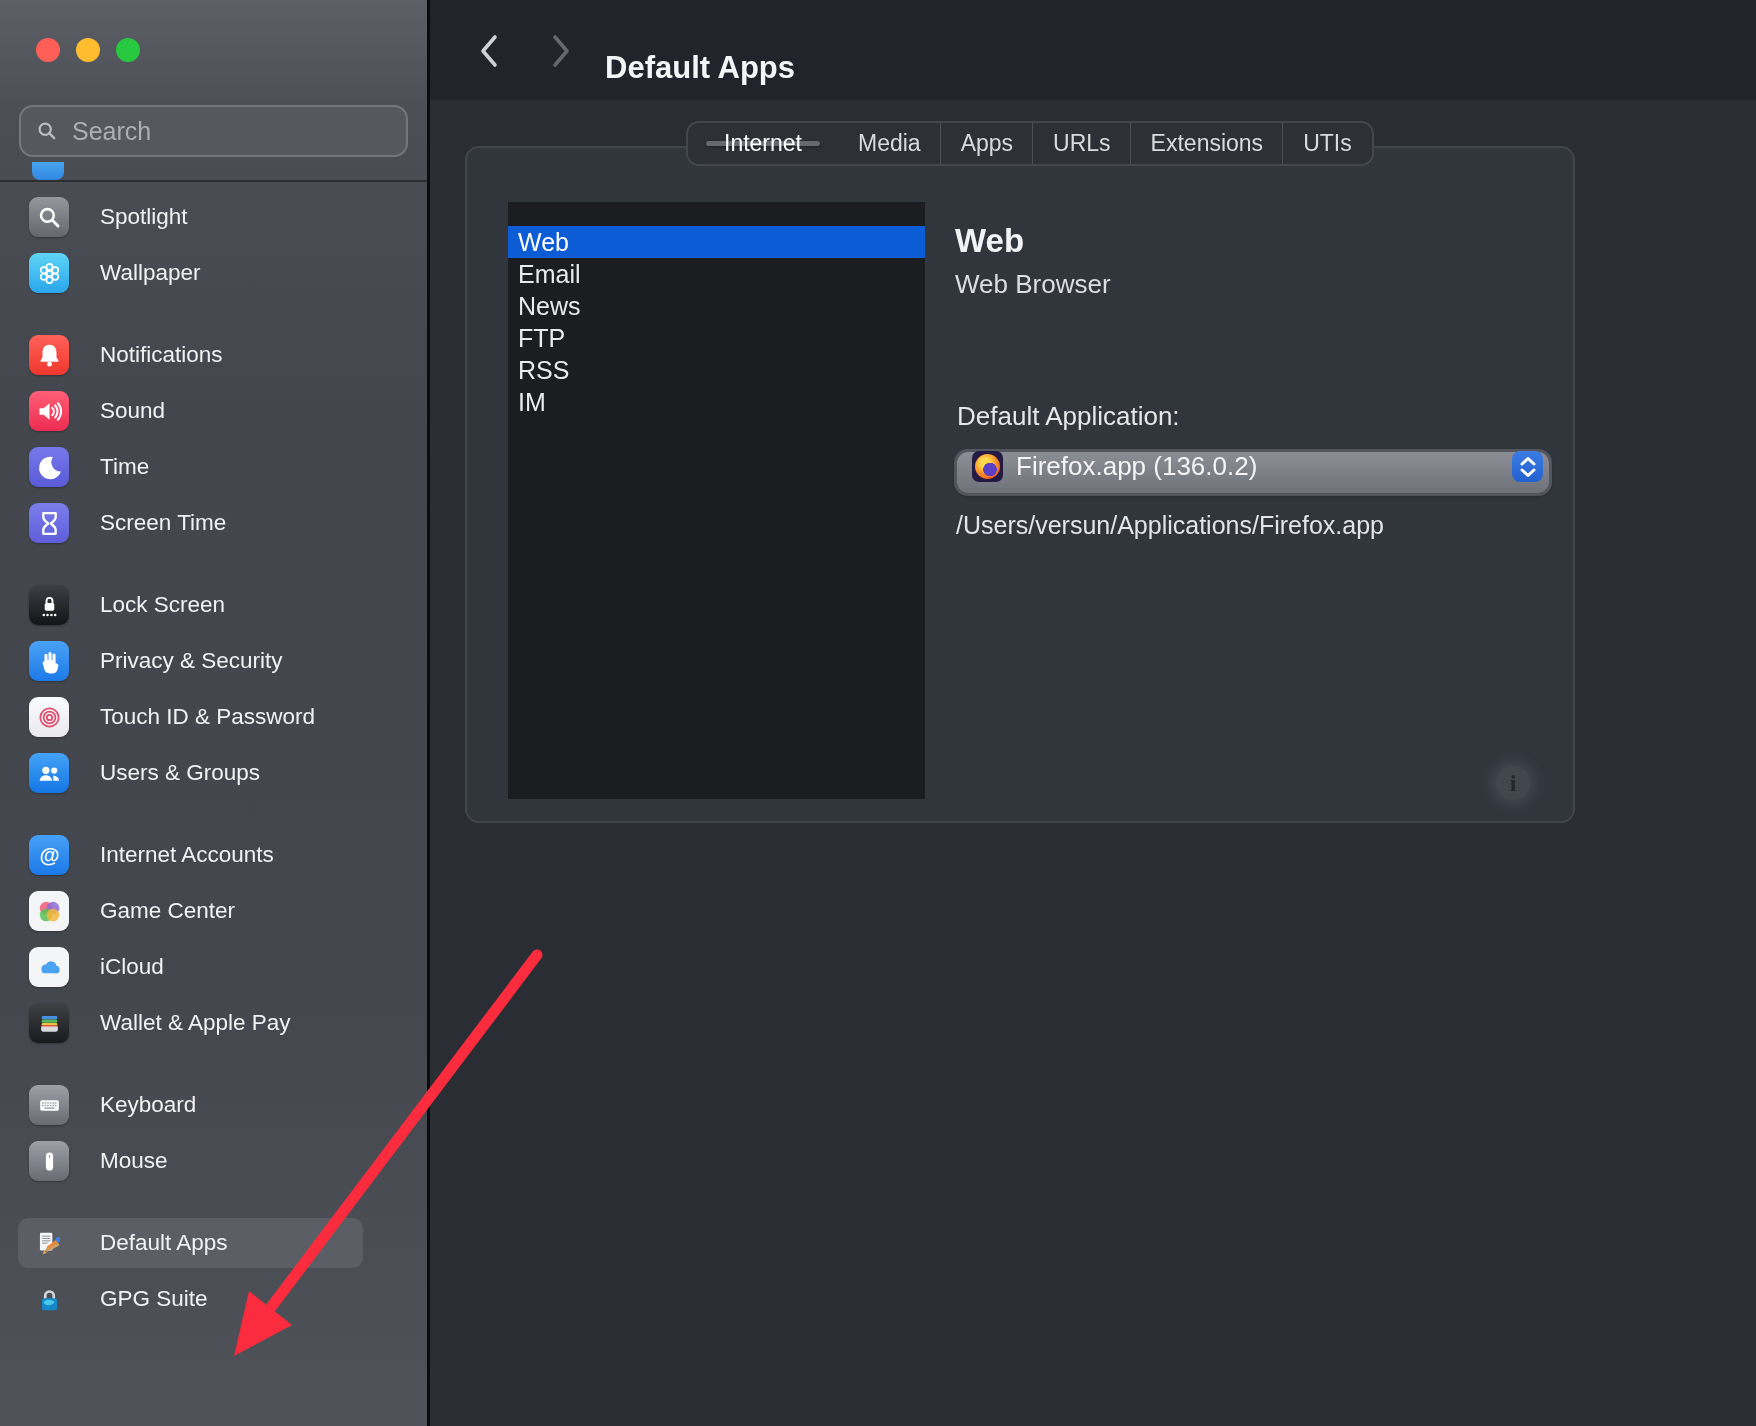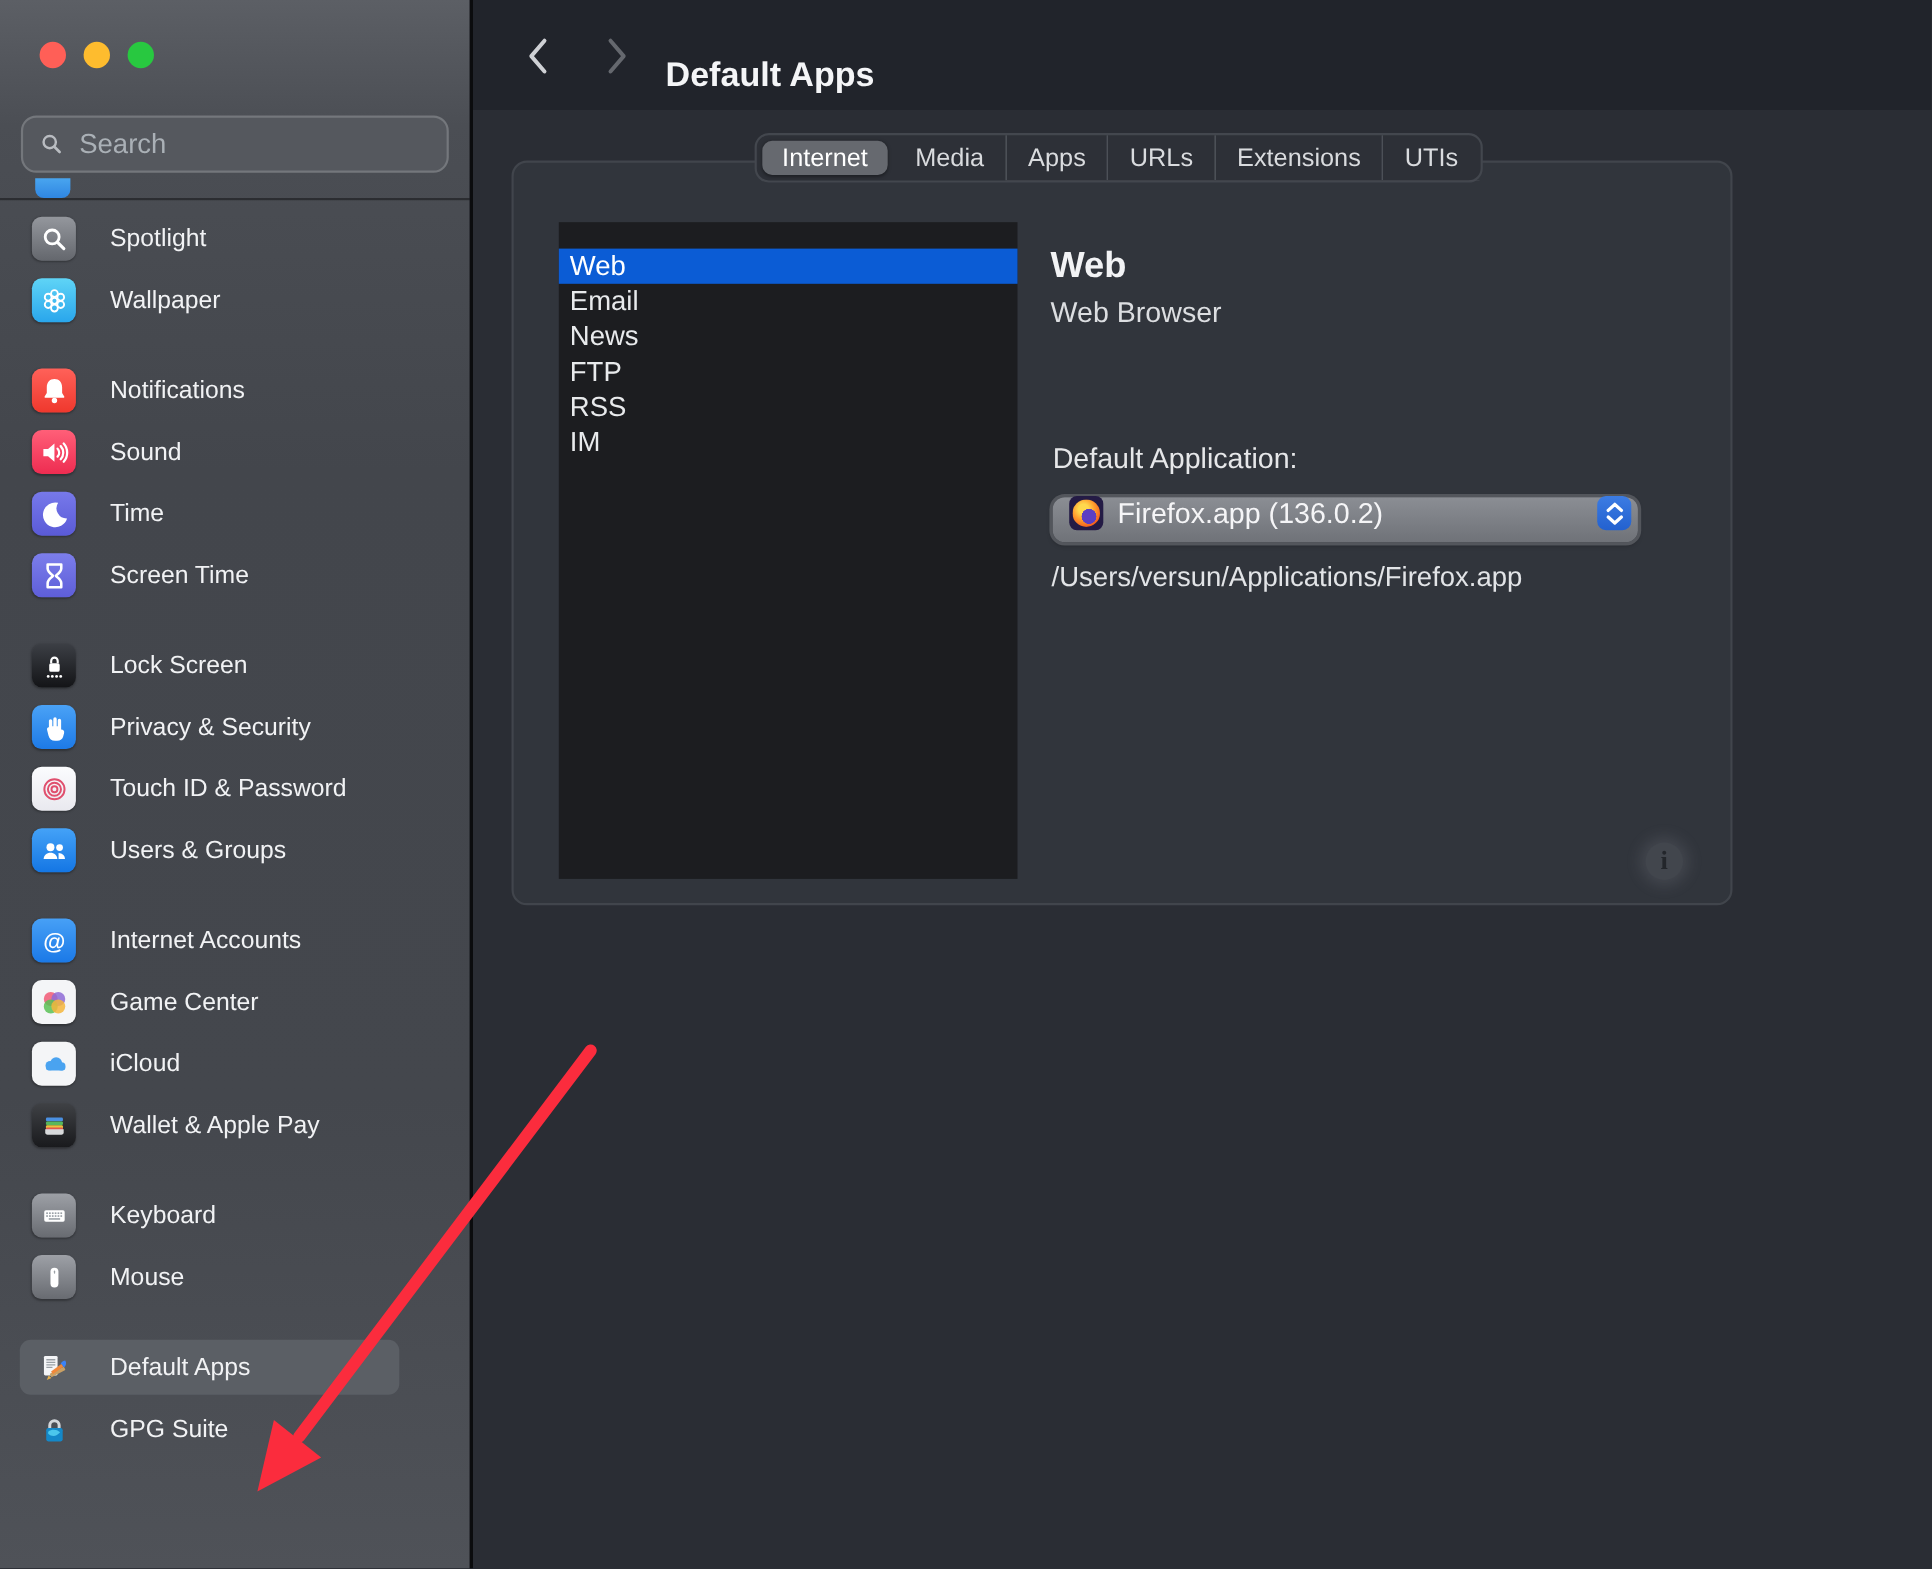--- a/index.html
+++ b/index.html
@@ -62,34 +62,34 @@
   .page-title{position:absolute;left:175px;top:29px;font-size:31px;font-weight:700;color:#f4f5f7;}
 
   .group-box{position:absolute;left:465px;top:146px;width:1110px;height:677px;background:#31353c;
              border:2px solid #41454c;border-radius:14px;box-sizing:border-box;}
 
   .tabstrip{position:absolute;left:686px;top:121px;height:45px;background:#2d3037;
             border:2px solid #43474e;border-radius:13px;display:flex;box-sizing:border-box;z-index:3;}
   .seg{display:flex;align-items:center;padding:0 20px;font-size:23px;color:#d9dbde;background:transparent;
        border:none;font-family:inherit;position:relative;}
   .seg + .seg{box-shadow:-1px 0 0 #4c5057;}
-  .seg.selected{background:#66696f;border-radius:9px;margin:5px;padding:0 18px;color:#ffffff;
+  .seg.selected{background:#66696f;border-radius:9px;margin:18px;padding:0 18px;color:#ffffff;
                 box-shadow:0 1px 3px rgba(0,0,0,.35);}
   .seg.selected + .seg{box-shadow:none;}
 
   .cat-list{position:absolute;left:508px;top:202px;width:417px;height:597px;background:#1c1d20;
             padding-top:24px;box-sizing:border-box;z-index:2;}
   .cat-row{height:32px;line-height:32px;padding-left:10px;font-size:25px;color:#e8eaec;}
   .cat-row.selected{background:#0b5cd5;color:#ffffff;}
 
   .detail-title{position:absolute;left:955px;top:222px;font-size:33px;font-weight:700;color:#f2f3f5;}
   .detail-sub{position:absolute;left:955px;top:269px;font-size:26px;color:#dcdee1;}
   .detail-label{position:absolute;left:957px;top:401px;font-size:26px;color:#e6e7e9;}
 
-  .pill{position:absolute;left:957px;top:452px;width:532px;height:41px;border-radius:11px;
+  .pill{position:absolute;left:957px;top:452px;width:592px;height:41px;border-radius:11px;
         background:linear-gradient(180deg,#8b8e94,#6f7278);
         box-shadow:0 0 0 3px #53565c,0 2px 5px rgba(0,0,0,.35);
         display:flex;align-items:center;padding:0 6px 12px 15px;box-sizing:border-box;z-index:2;}
   .ff-icon{width:31px;height:31px;border-radius:7px;background:#241b45;position:relative;overflow:hidden;flex:0 0 auto;}
   .ff-globe{position:absolute;inset:3px;border-radius:50%;
             background:radial-gradient(circle at 60% 62%,#5b3fc4 0 31%,transparent 32%),
                        radial-gradient(circle at 40% 35%,#ffd84e 0 20%,#ff9d2e 45%,#f2541b 80%,#d93a06 100%);}
   .pill-text{margin-left:13px;font-size:26px;color:#f5f5f7;flex:1;white-space:nowrap;overflow:hidden;}
   .stepper{width:31px;height:31px;border-radius:8px;background:linear-gradient(180deg,#3c7ce3,#2361cf);
            display:flex;align-items:center;justify-content:center;flex:0 0 auto;}

